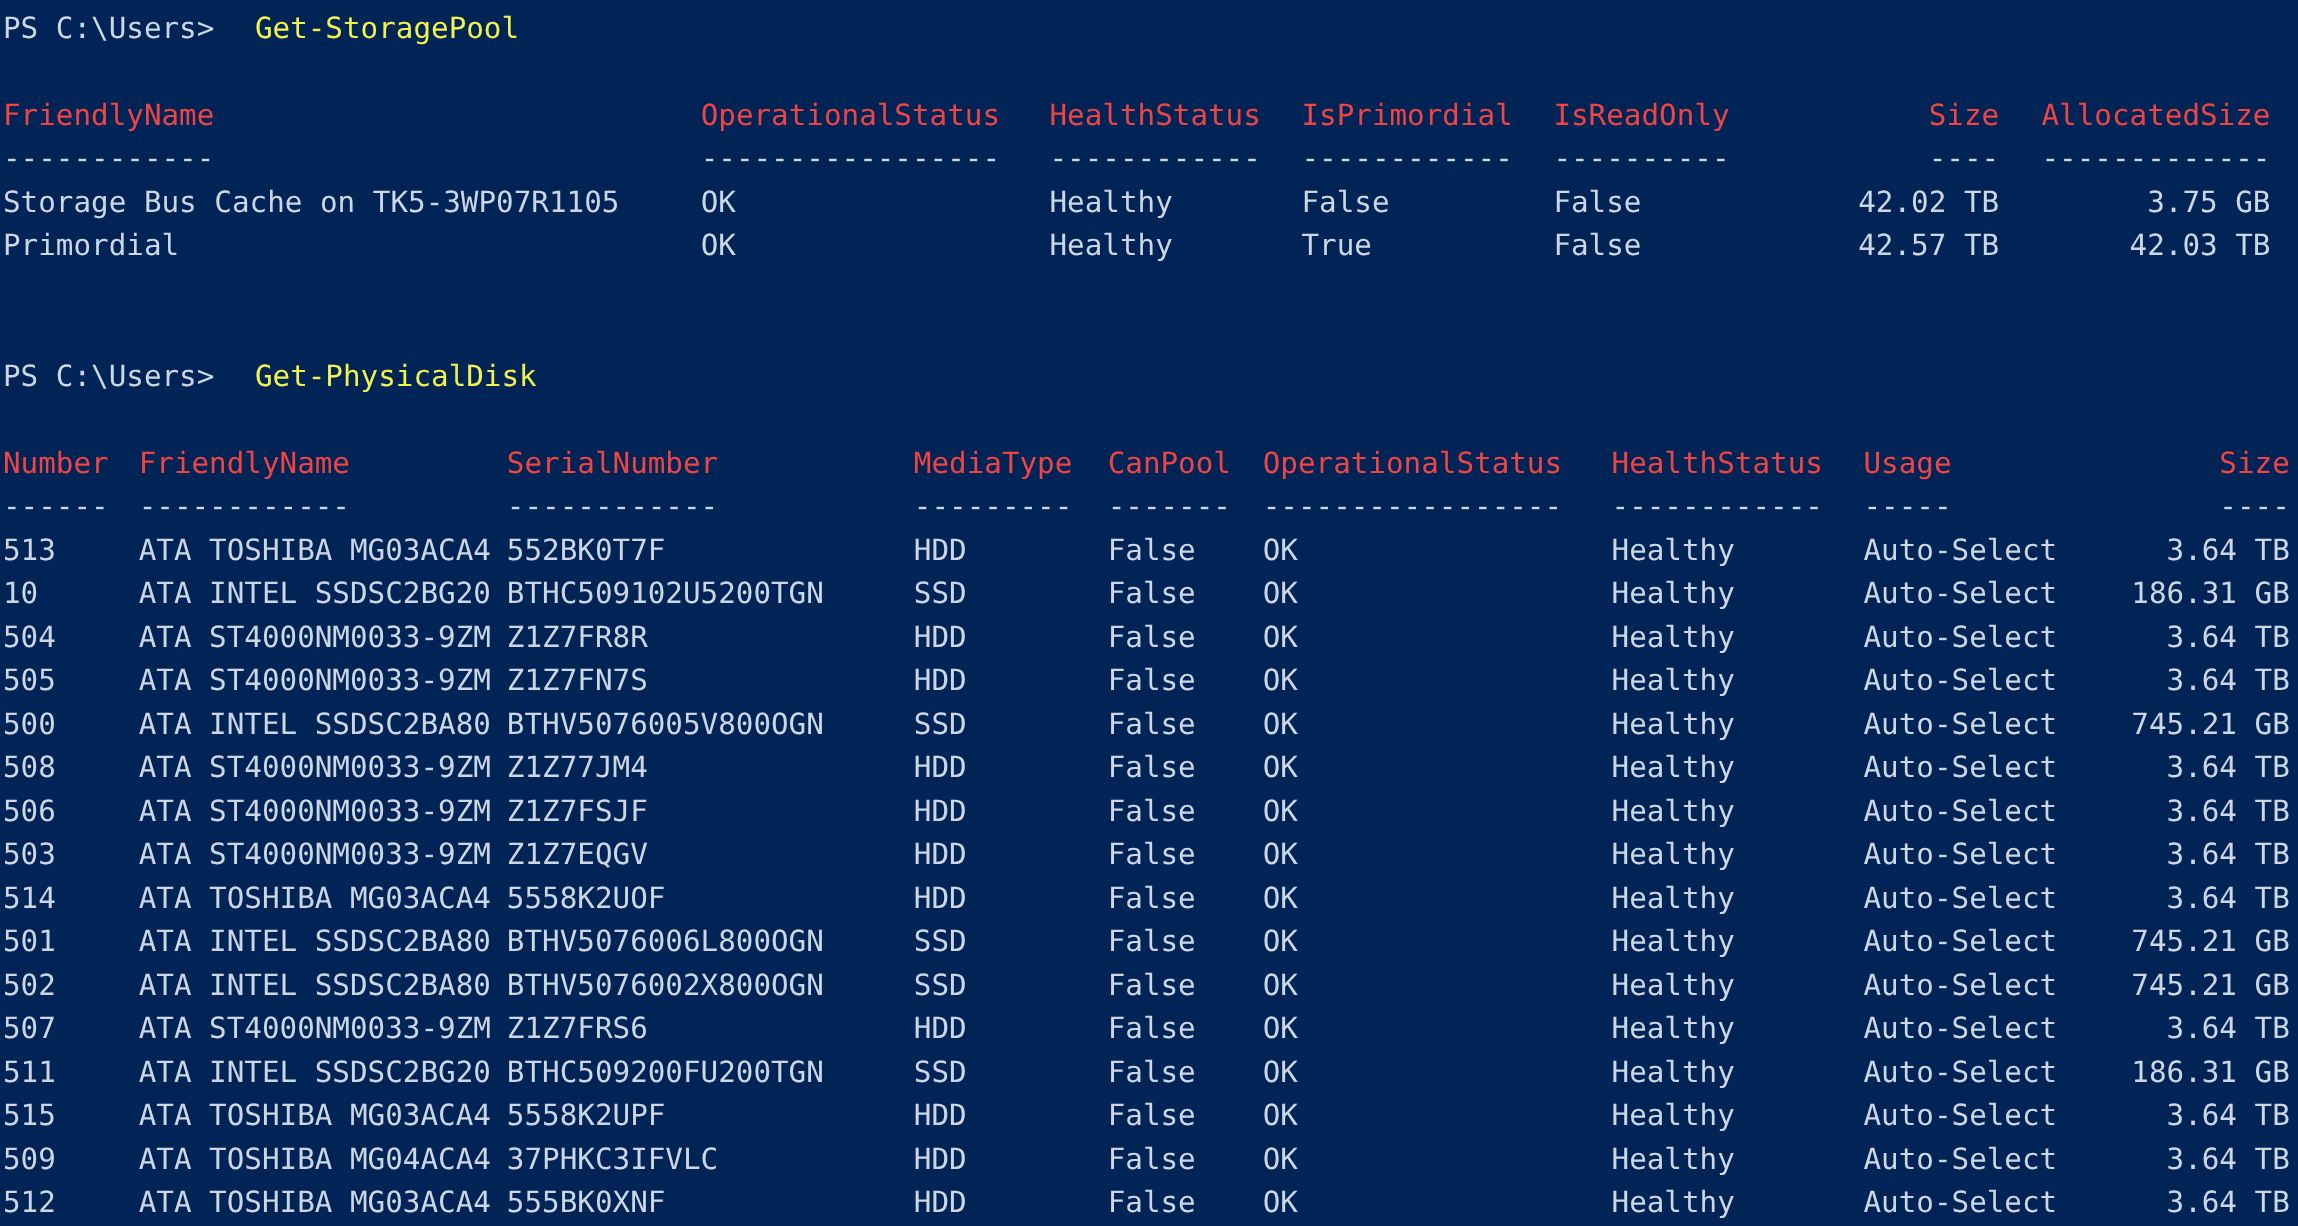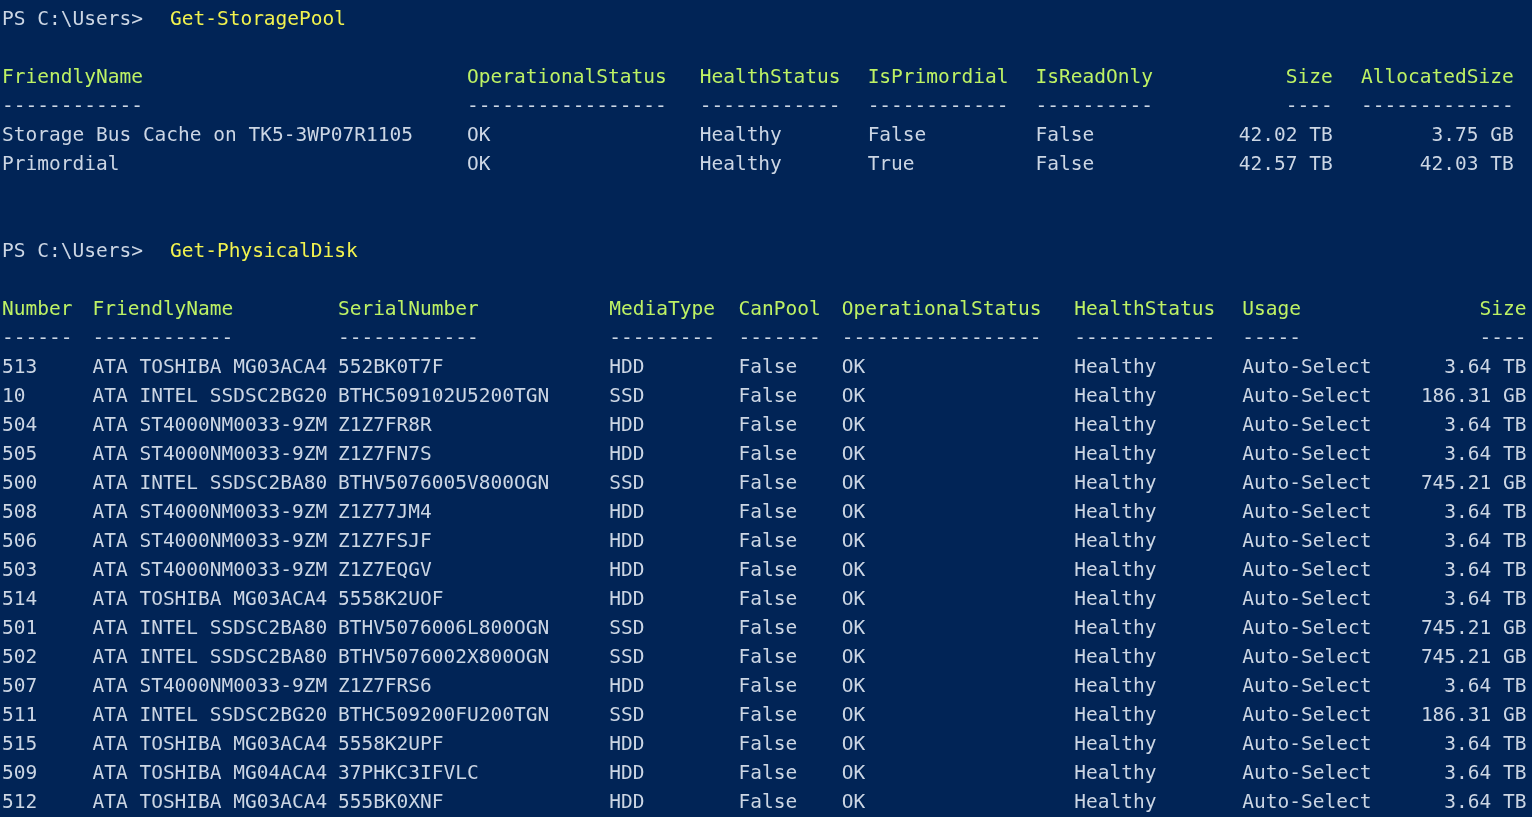--- a/index.html
+++ b/index.html
@@ -36,21 +36,21 @@
     top: 0;
     white-space: pre;
     font-family: "DejaVu Sans Mono", "Liberation Mono", monospace;
     font-size: 19.5px;
     line-height: 29px;
     color: #ccd6e4;
   }
   .cell.right { text-align: right; }
   .prompt { color: #ccd6e4; }
   .command { color: #f2f24e; }
-  .hdr { color: #bef264; }
+  .hdr { color: #ef4444; }
   .rule { color: #ccd6e4; }
   .val { color: #ccd6e4; }
 </style>
 </head>
 <body>
 
 <div id="console" style="background: rgb(1, 36, 86); color: rgb(204, 214, 228);">
     <div class="line" style="top: 4px; left: 2px;"><span class="cell prompt" style="left: 0px;">PS C:\Users&gt; </span><span class="cell command" style="left: 167.96px; color: rgb(242, 242, 78);">Get-StoragePool</span></div>
     <div class="line" style="top: 62px; left: 2px;"><span class="cell hdr" style="left: 0px; width: 452.2px;">FriendlyName</span><span class="cell hdr" style="left: 465.12px; width: 219.64px;">OperationalStatus</span><span class="cell hdr" style="left: 697.68px; width: 155.04px;">HealthStatus</span><span class="cell hdr" style="left: 865.64px; width: 155.04px;">IsPrimordial</span><span class="cell hdr" style="left: 1033.6px; width: 129.2px;">IsReadOnly</span><span class="cell right hdr" style="left: 1175.72px; width: 155.04px;">Size</span><span class="cell right hdr" style="left: 1343.68px; width: 167.96px;">AllocatedSize</span></div>
     <div class="line" style="top: 91px; left: 2px;"><span class="cell rule" style="left: 0px; width: 452.2px;">------------</span><span class="cell rule" style="left: 465.12px; width: 219.64px;">-----------------</span><span class="cell rule" style="left: 697.68px; width: 155.04px;">------------</span><span class="cell rule" style="left: 865.64px; width: 155.04px;">------------</span><span class="cell rule" style="left: 1033.6px; width: 129.2px;">----------</span><span class="cell right rule" style="left: 1175.72px; width: 155.04px;">----</span><span class="cell right rule" style="left: 1343.68px; width: 167.96px;">-------------</span></div>

